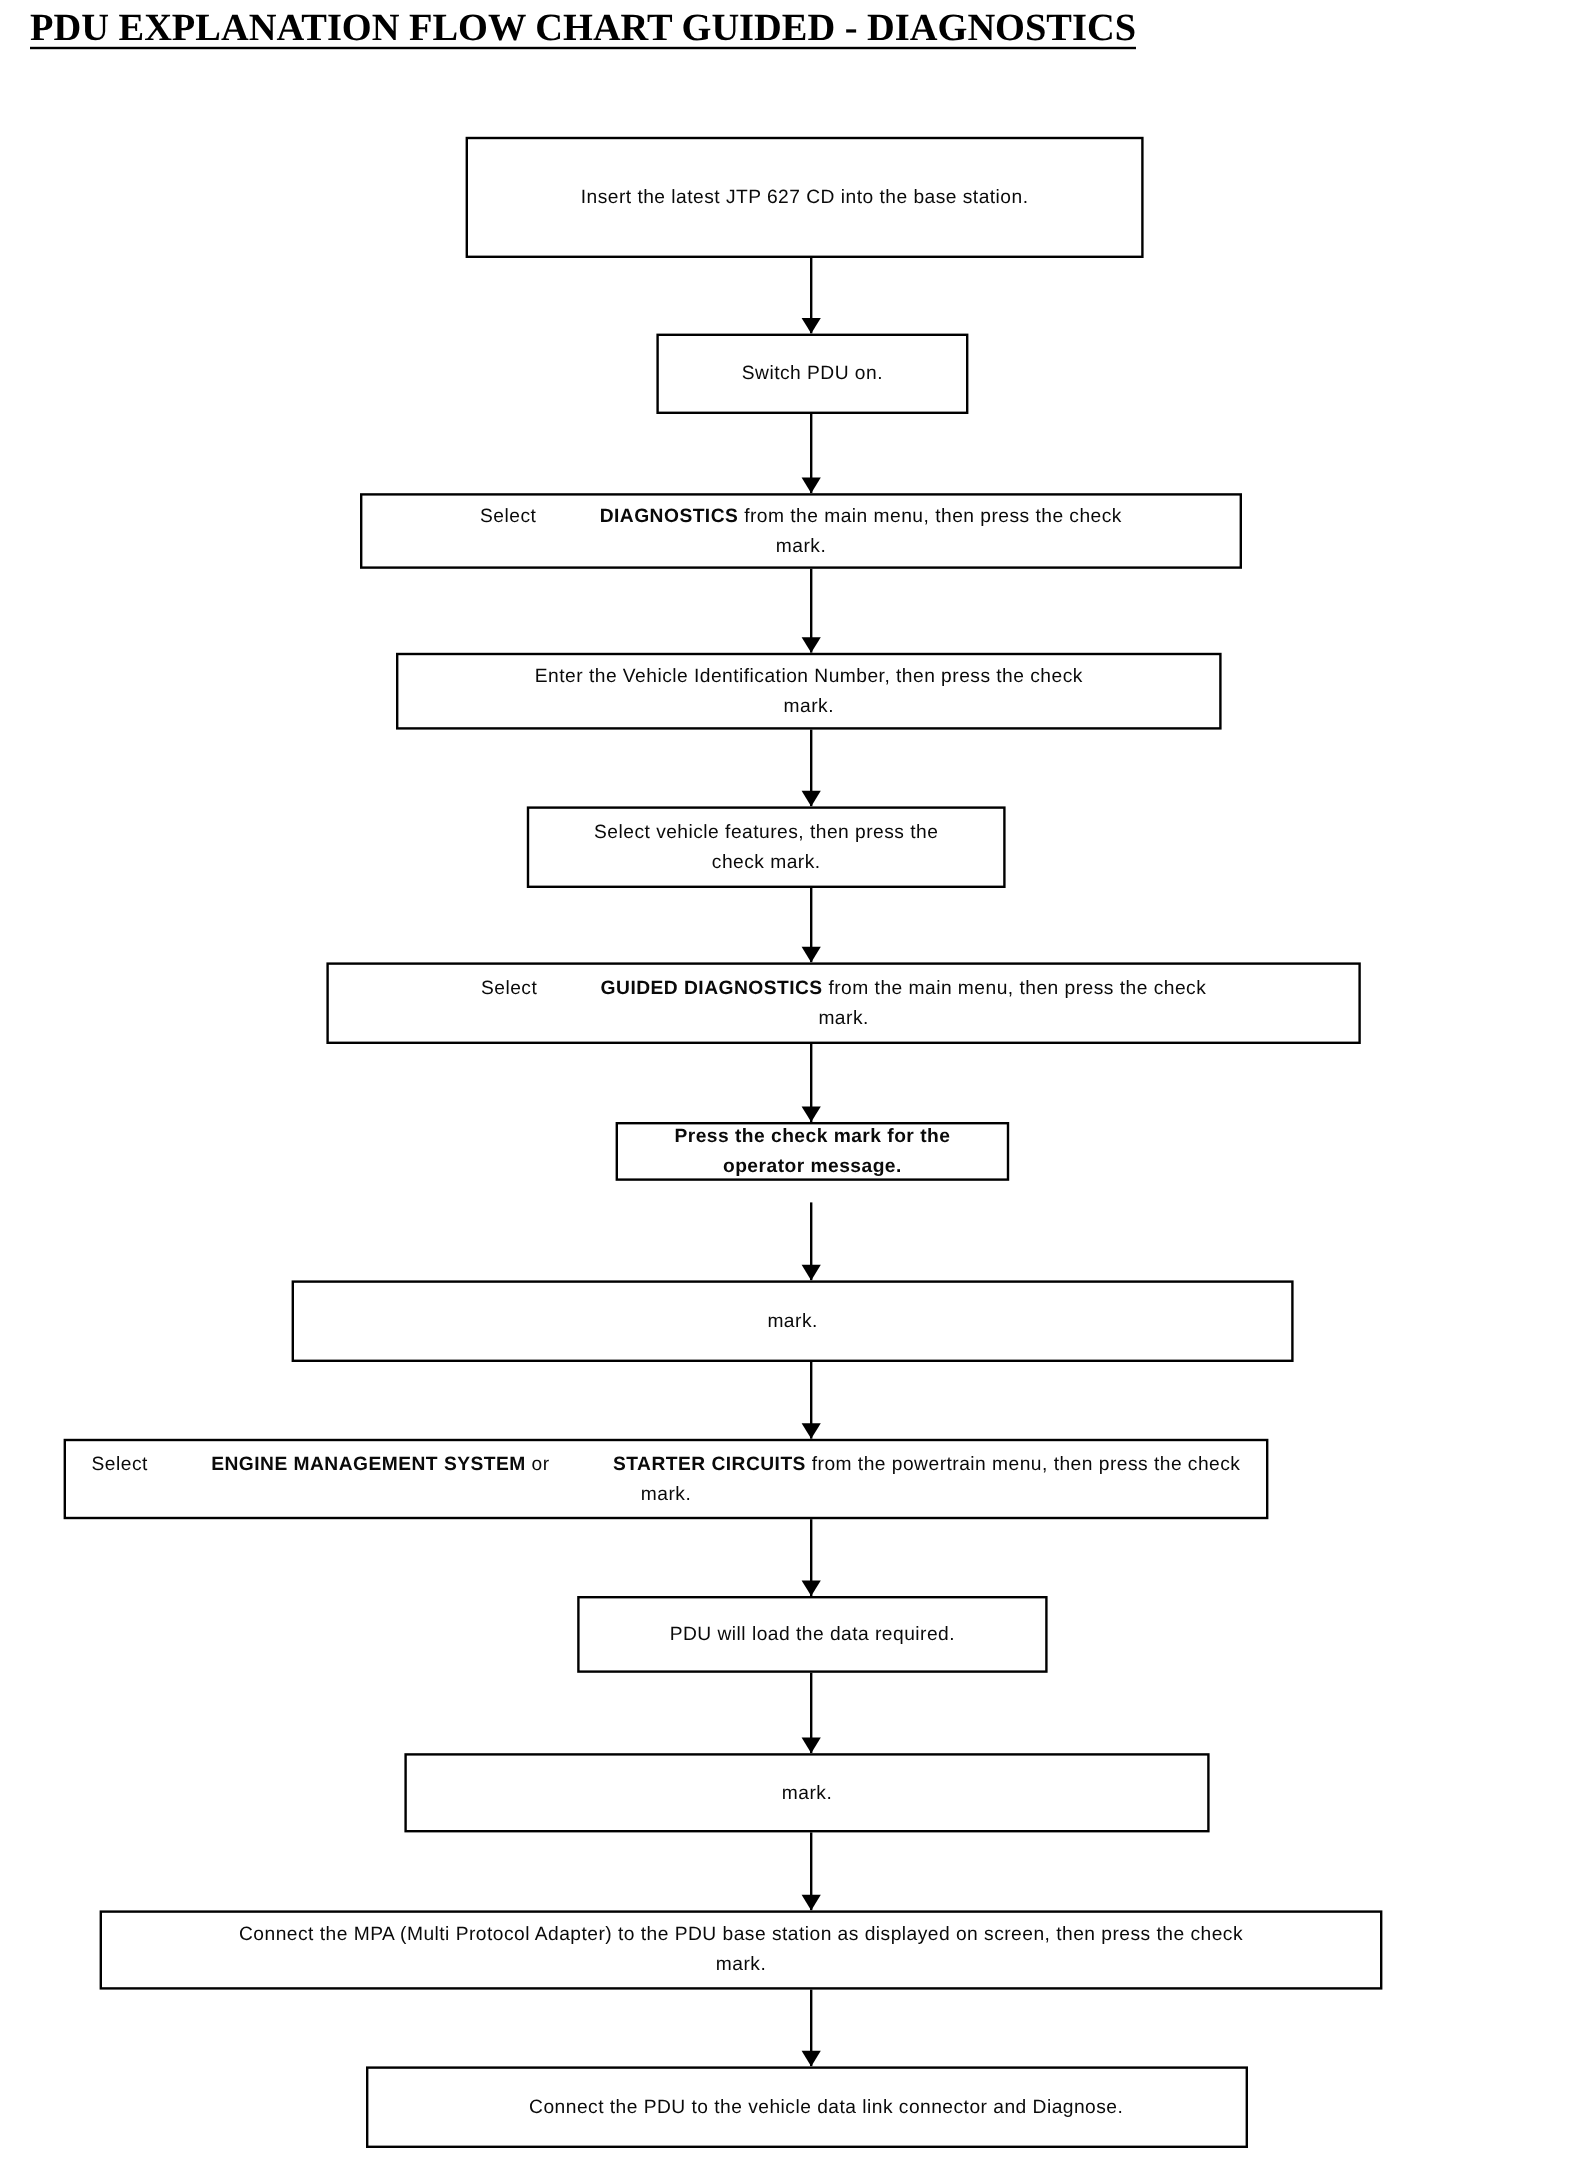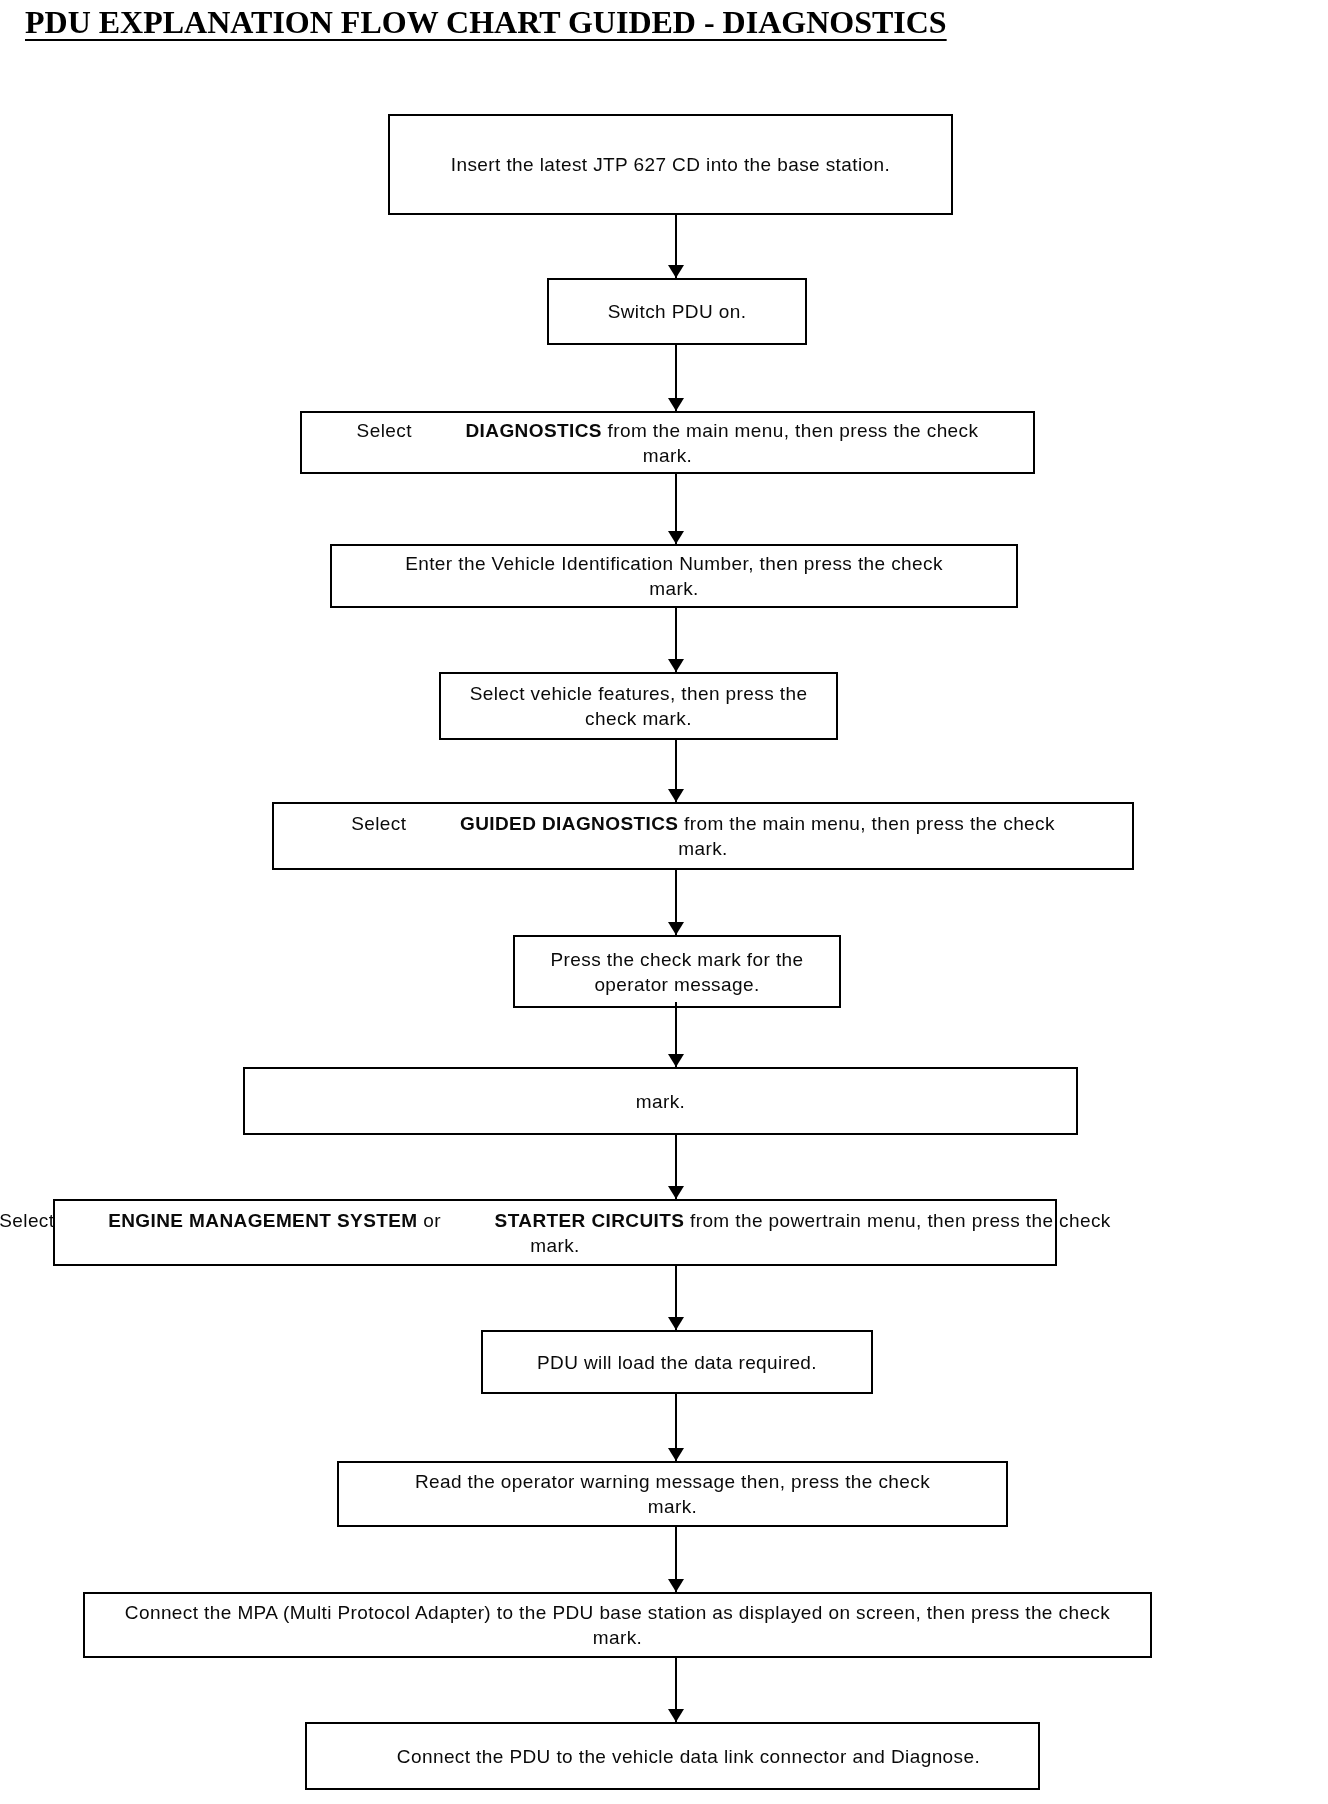--- a/index.html
+++ b/index.html
@@ -29,21 +29,21 @@
   .flow-box {
     position: absolute;
     box-sizing: border-box;
     border: 2px solid #000;
     background: #fff;
     display: flex;
     flex-direction: column;
     align-items: center;
     justify-content: center;
     text-align: center;
-    font-size: 19px;
+    font-size: 16px;
     line-height: 25px;
     letter-spacing: 0.4px;
     color: #0a0a0a;
   }
   .flow-line { white-space: nowrap; }
   .seg-bold { font-weight: bold; margin-left: 48px; }
   .connector-line {
     position: absolute;
     width: 2px;
     background: #000;
@@ -90,21 +90,21 @@
         <div class="flow-line"><span>check mark.</span></div>
       </div>
       <div class="connector-line" style="left: 675px; top: 740px; height: 62px;"></div>
       <div class="arrow-head" style="left: 668px; top: 789px;"></div>
       <div class="flow-box" style="left: 272px; top: 802px; width: 862px; height: 68px;">
         <div class="flow-line"><span>Select </span><span class="seg-bold">GUIDED DIAGNOSTICS</span><span> from the main menu, then press the check</span></div>
         <div class="flow-line"><span>mark.</span></div>
       </div>
       <div class="connector-line" style="left: 675px; top: 870px; height: 65px;"></div>
       <div class="arrow-head" style="left: 668px; top: 922px;"></div>
-      <div class="flow-box" style="left: 513px; top: 935px; width: 328px; height: 73px;">
+      <div class="flow-box" style="left: 513px; top: 935px; width: 328px; height: 49px; font-weight: bold;">
         <div class="flow-line"><span>Press the check mark for the</span></div>
         <div class="flow-line"><span>operator message.</span></div>
       </div>
       <div class="connector-line" style="left: 675px; top: 1002px; height: 65px;"></div>
       <div class="arrow-head" style="left: 668px; top: 1054px;"></div>
       <div class="flow-box" style="left: 243px; top: 1067px; width: 835px; height: 68px;">
         <div class="flow-line"><span>mark.</span></div>
       </div>
       <div class="connector-line" style="left: 675px; top: 1135px; height: 64px;"></div>
       <div class="arrow-head" style="left: 668px; top: 1186px;"></div>
@@ -113,21 +113,20 @@
         <div class="flow-line"><span>mark.</span></div>
       </div>
       <div class="connector-line" style="left: 675px; top: 1266px; height: 64px;"></div>
       <div class="arrow-head" style="left: 668px; top: 1317px;"></div>
       <div class="flow-box" style="left: 481px; top: 1330px; width: 392px; height: 64px;">
         <div class="flow-line"><span>PDU will load the data required.</span></div>
       </div>
       <div class="connector-line" style="left: 675px; top: 1394px; height: 67px;"></div>
       <div class="arrow-head" style="left: 668px; top: 1448px;"></div>
       <div class="flow-box" style="left: 337px; top: 1461px; width: 671px; height: 66px;">
-        <div class="flow-line"><span>Read the operator warning message then, press the check</span></div>
         <div class="flow-line"><span>mark.</span></div>
       </div>
       <div class="connector-line" style="left: 675px; top: 1527px; height: 65px;"></div>
       <div class="arrow-head" style="left: 668px; top: 1579px;"></div>
       <div class="flow-box" style="left: 83px; top: 1592px; width: 1069px; height: 66px;">
         <div class="flow-line"><span>Connect the MPA (Multi Protocol Adapter) to the PDU base station as displayed on screen, then press the check</span></div>
         <div class="flow-line"><span>mark.</span></div>
       </div>
       <div class="connector-line" style="left: 675px; top: 1658px; height: 64px;"></div>
       <div class="arrow-head" style="left: 668px; top: 1709px;"></div>

